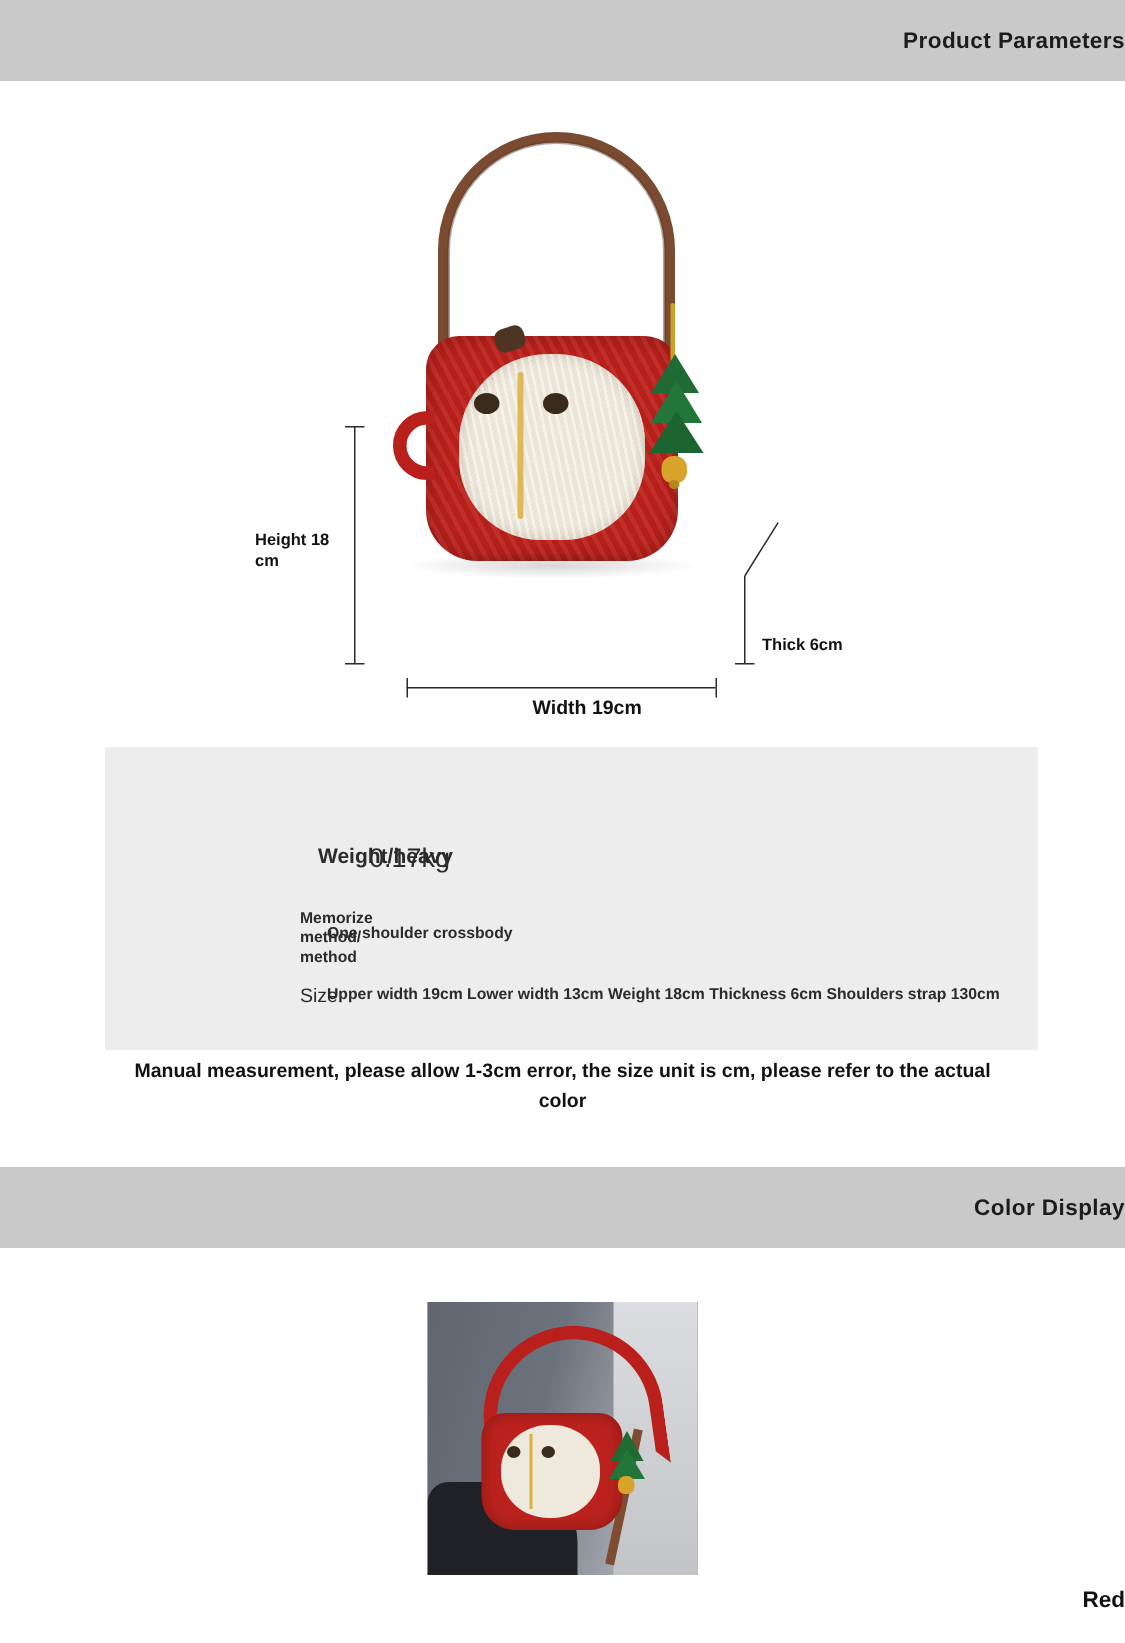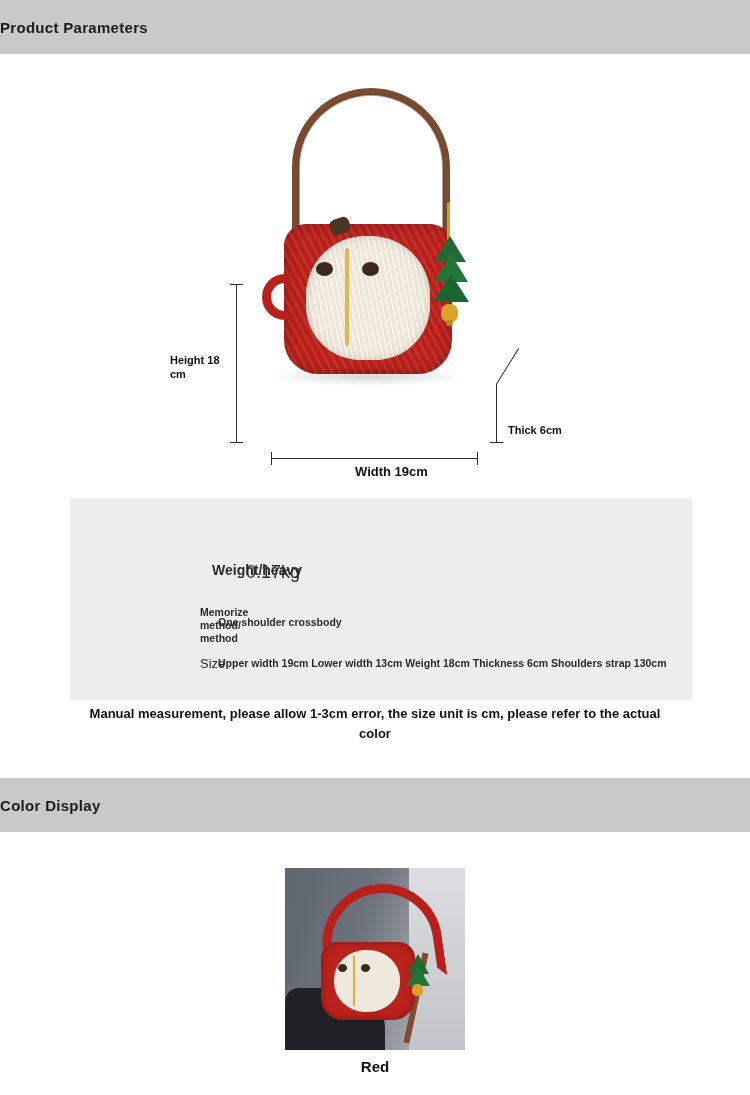--- a/index.html
+++ b/index.html
@@ -19,21 +19,21 @@
 
   
   .section-bar {
     position: absolute;
     left: 0;
     width: 750px;
     height: 54px;
     background: #c9c9c9;
     display: flex;
     align-items: center;
-    justify-content: flex-start;
+    justify-content: flex-end;
   }
   .section-bar .bar-title {
     font-size: 15px;
     font-weight: bold;
     color: #1c1c1c;
     letter-spacing: 0.3px;
   }
   #params-bar { top: 0; }
   #color-bar { top: 778px; }
 
@@ -409,21 +409,21 @@
     position: absolute;
     left: 127px; top: 116px;
     width: 11px; height: 12px;
     background: #d8a42a;
     border-radius: 45% 45% 40% 40%;
   }
   .color-name {
     position: absolute;
     left: 0; top: 1058px;
     width: 750px;
-    text-align: center;
+    text-align: right;
     font-size: 15px;
     font-weight: bold;
     color: #111;
   }
 </style>
 </head>
 <body>
 
 <div class="page">
 

